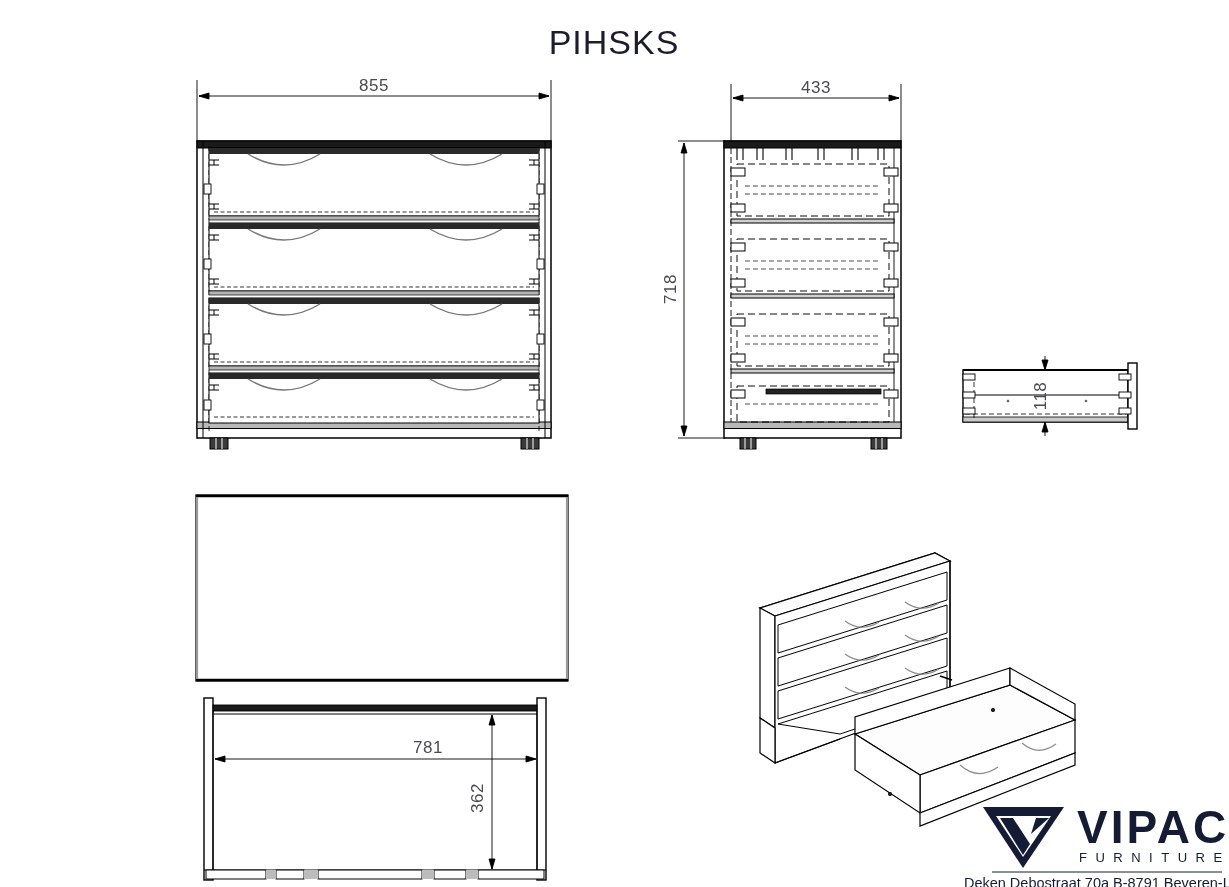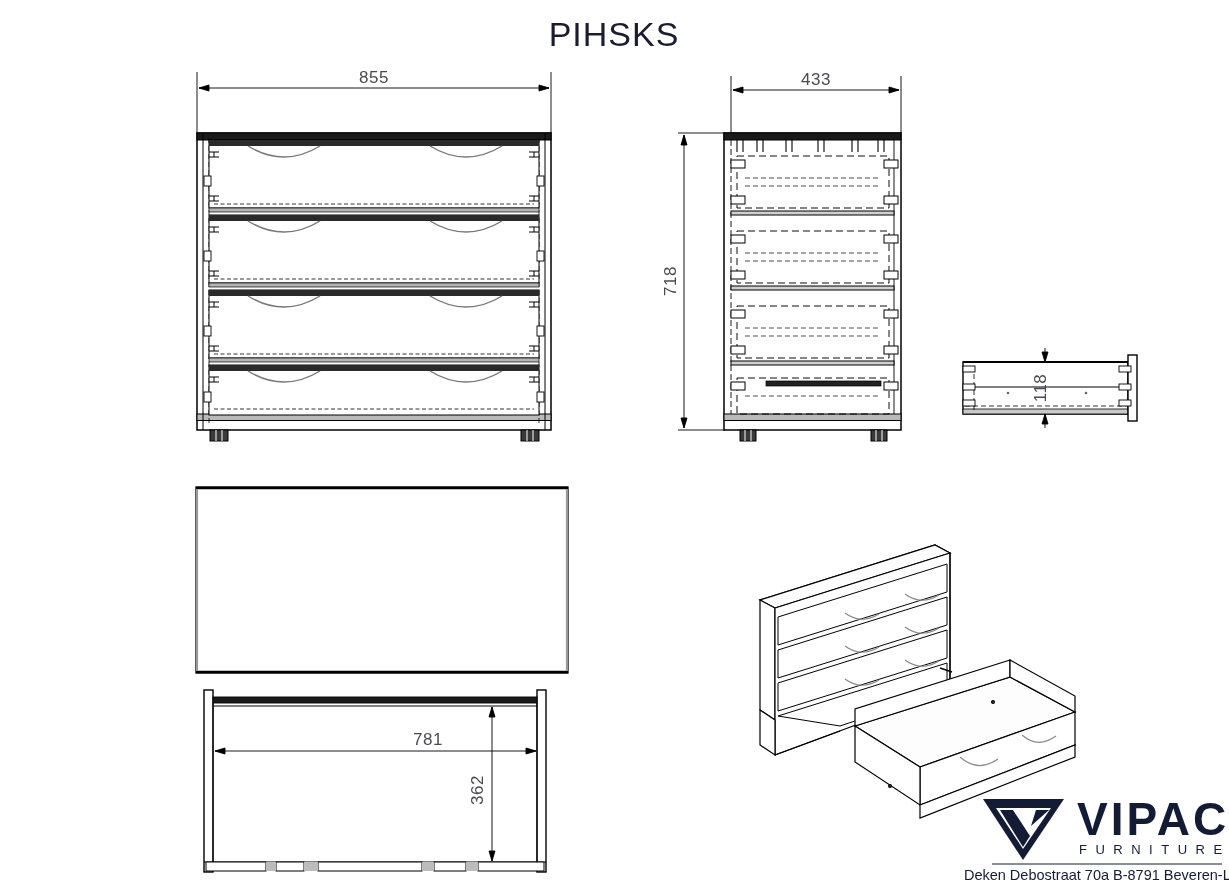--- a/index.html
+++ b/index.html
@@ -11,21 +11,21 @@
     width: 1229px;
     height: 887px;
     position: relative;
     overflow: hidden;
     font-family: "Liberation Sans", sans-serif;
     color: #1a1a28;
   }
   #sheet {
     position: absolute;
     left: 0;
-    top: 0;
+    top: 8px;
     width: 1229px;
     height: 754px;
     text-decoration: underline;
   }
   #sheet svg {
     display: block;
   }
   .dim-text {
     font-family: "Liberation Sans", sans-serif;
     font-size: 17px;

